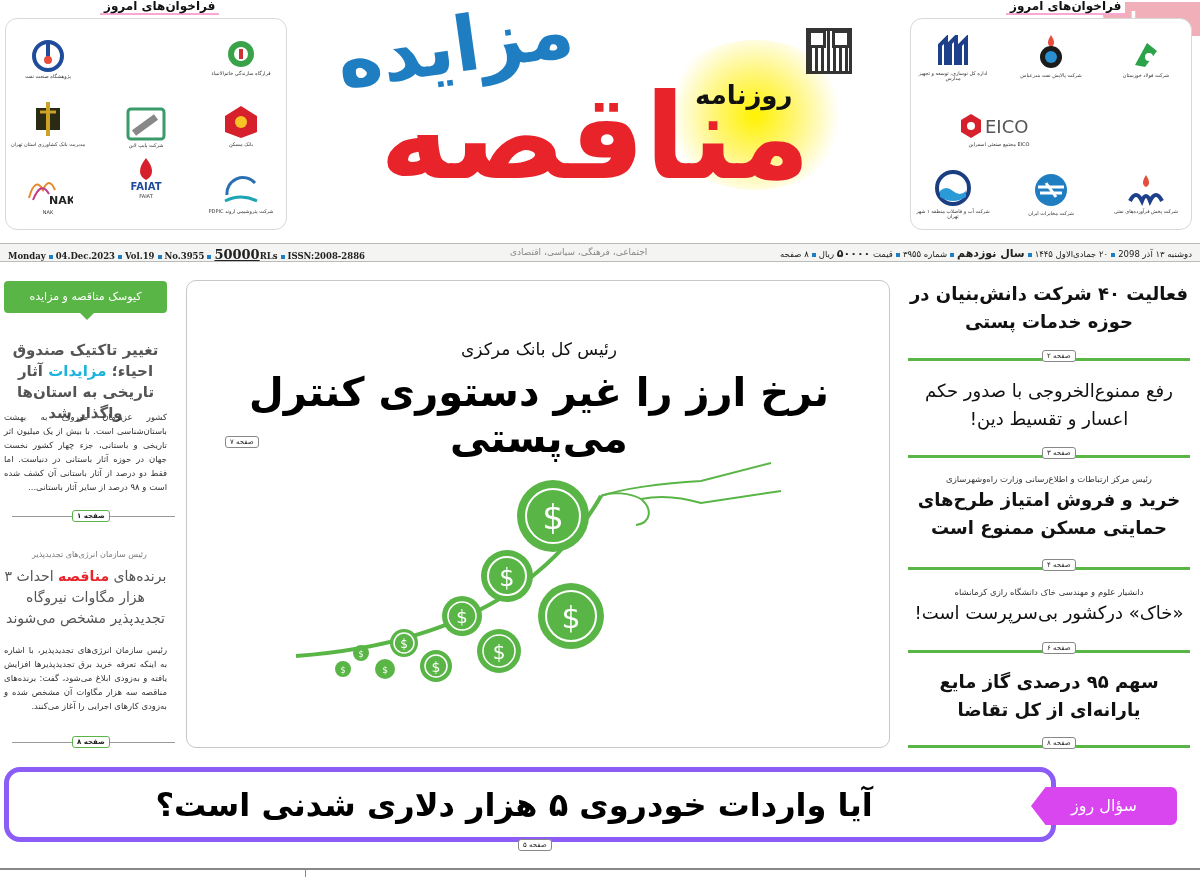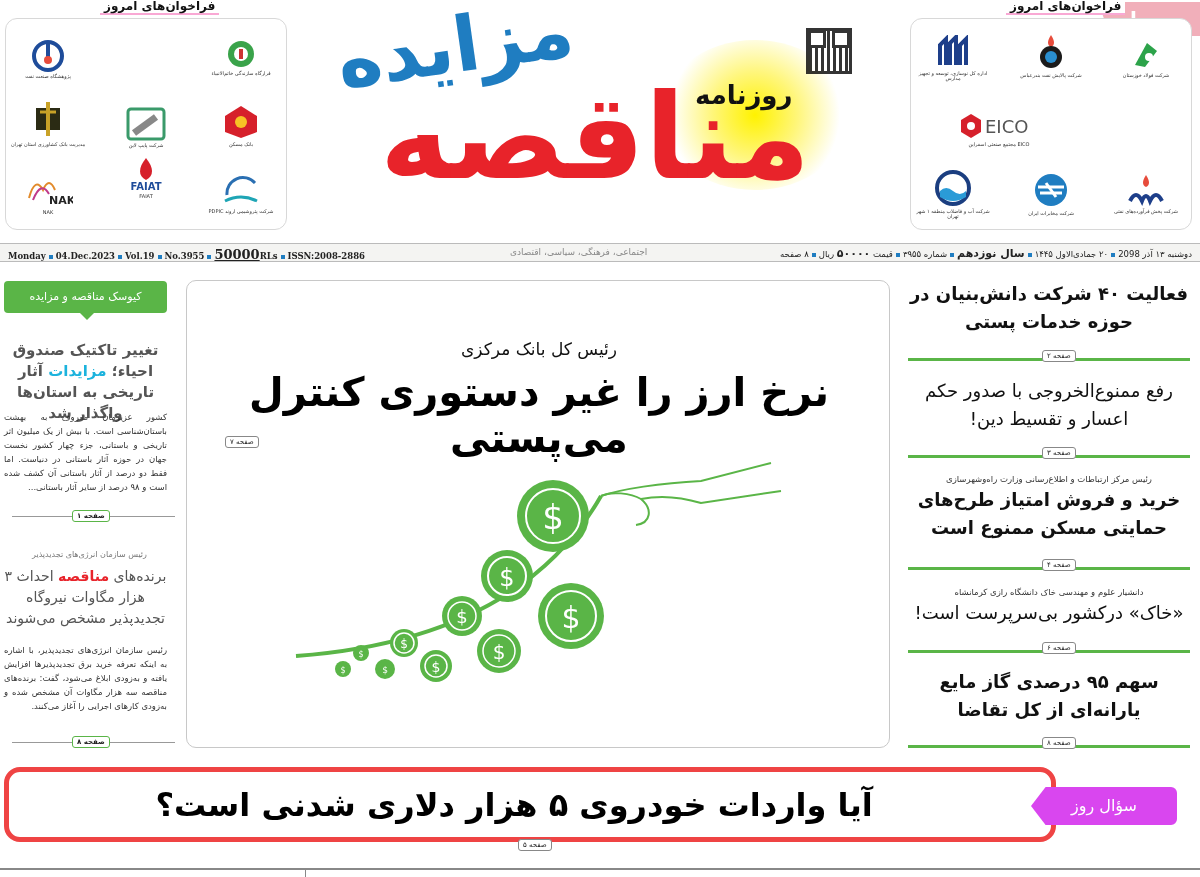--- a/index.html
+++ b/index.html
@@ -61,21 +61,21 @@
   .main-title { position: absolute; left: 0; top: 88px; width: 704px; text-align: center; direction: rtl; font-size: 40px; font-weight: bold; color: #000; letter-spacing: -1px; }
   .main-ref { position: absolute; left: 38px; top: 155px; }
   
   .r-item { position: absolute; left: 908px; width: 282px; text-align: center; direction: rtl; }
   .r-h-bold { font-size: 18px; font-weight: bold; line-height: 28px; color: #111; }
   .r-h-light { font-size: 18px; line-height: 28px; color: #111; }
   .r-kicker { font-size: 8.5px; color: #333; line-height: 14px; }
   .r-line { position: absolute; left: 908px; width: 282px; height: 3px; background: #5ab547; }
   .r-line .page-ref { position: absolute; left: 122px; top: -8px; margin-left: 12px; }
   
-  .q-box { position: absolute; left: 4px; top: 767px; width: 1052px; height: 75px; border: 5px solid #ef4444; border-radius: 16px; background: #fff; }
+  .q-box { position: absolute; left: 4px; top: 767px; width: 1052px; height: 75px; border: 5px solid #8b5cf6; border-radius: 16px; background: #fff; }
   .q-title { position: absolute; left: 0; top: 14px; width: 1010px; text-align: center; direction: rtl; font-size: 32px; font-weight: bold; color: #000; letter-spacing: -1px; }
   .q-tag { position: absolute; left: 1022px; top: 15px; width: 146px; height: 38px; background: #d946ef; color: #fff; font-size: 16px;
     text-align: center; line-height: 38px; direction: rtl; border-radius: 4px 6px 6px 4px; clip-path: polygon(10% 0, 100% 0, 100% 100%, 10% 100%, 0 50%); }
   .bottom-line { position: absolute; left: 0; top: 868px; width: 1200px; height: 2px; background: #888; }
   .bottom-tick { position: absolute; left: 305px; top: 868px; width: 1px; height: 9px; background: #888; }
   
   .watermark { position: absolute; left: 1098px; top: 2px; width: 102px; height: 34px; background: rgba(230,110,130,.55);
     color: #fff; font-size: 20px; font-weight: bold; text-align: center; line-height: 34px; direction: rtl;
     clip-path: polygon(0 0, 100% 0, 100% 100%, 12% 100%); }
   svg { display: block; }

